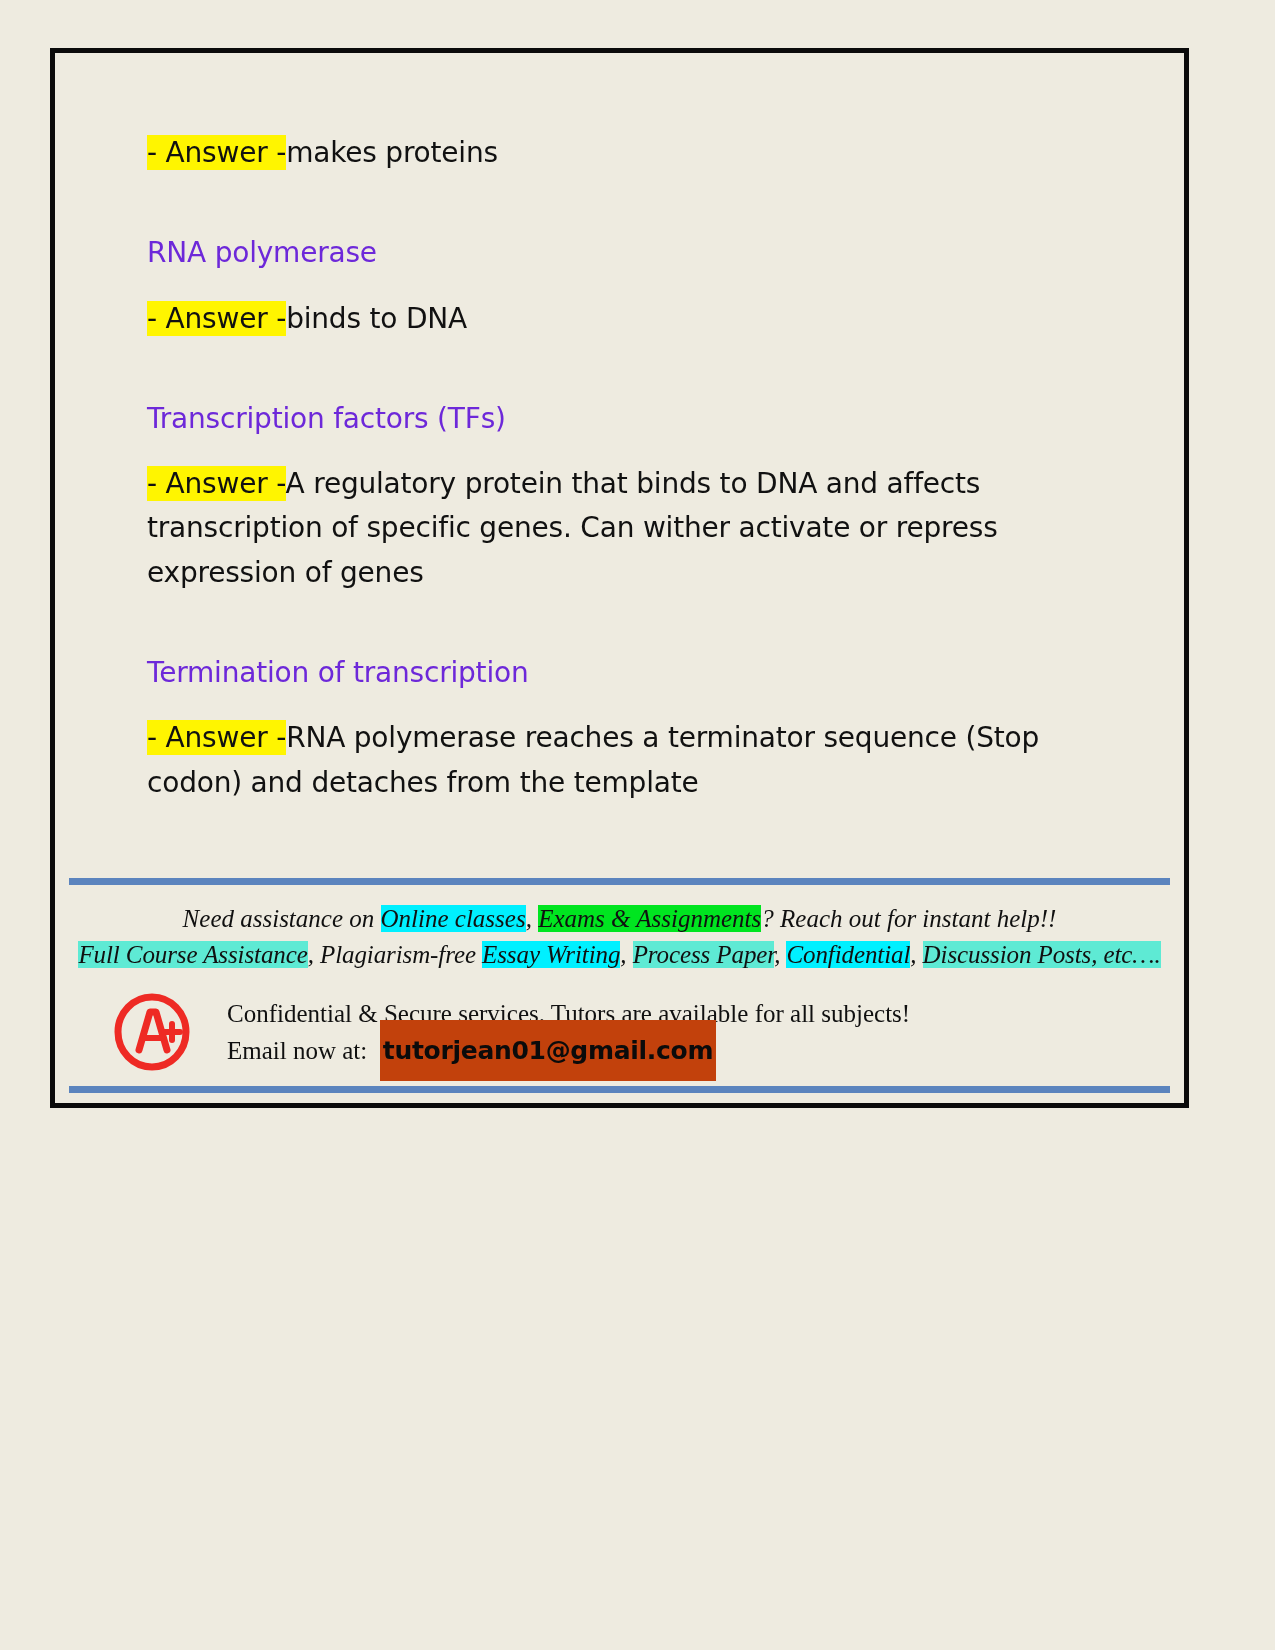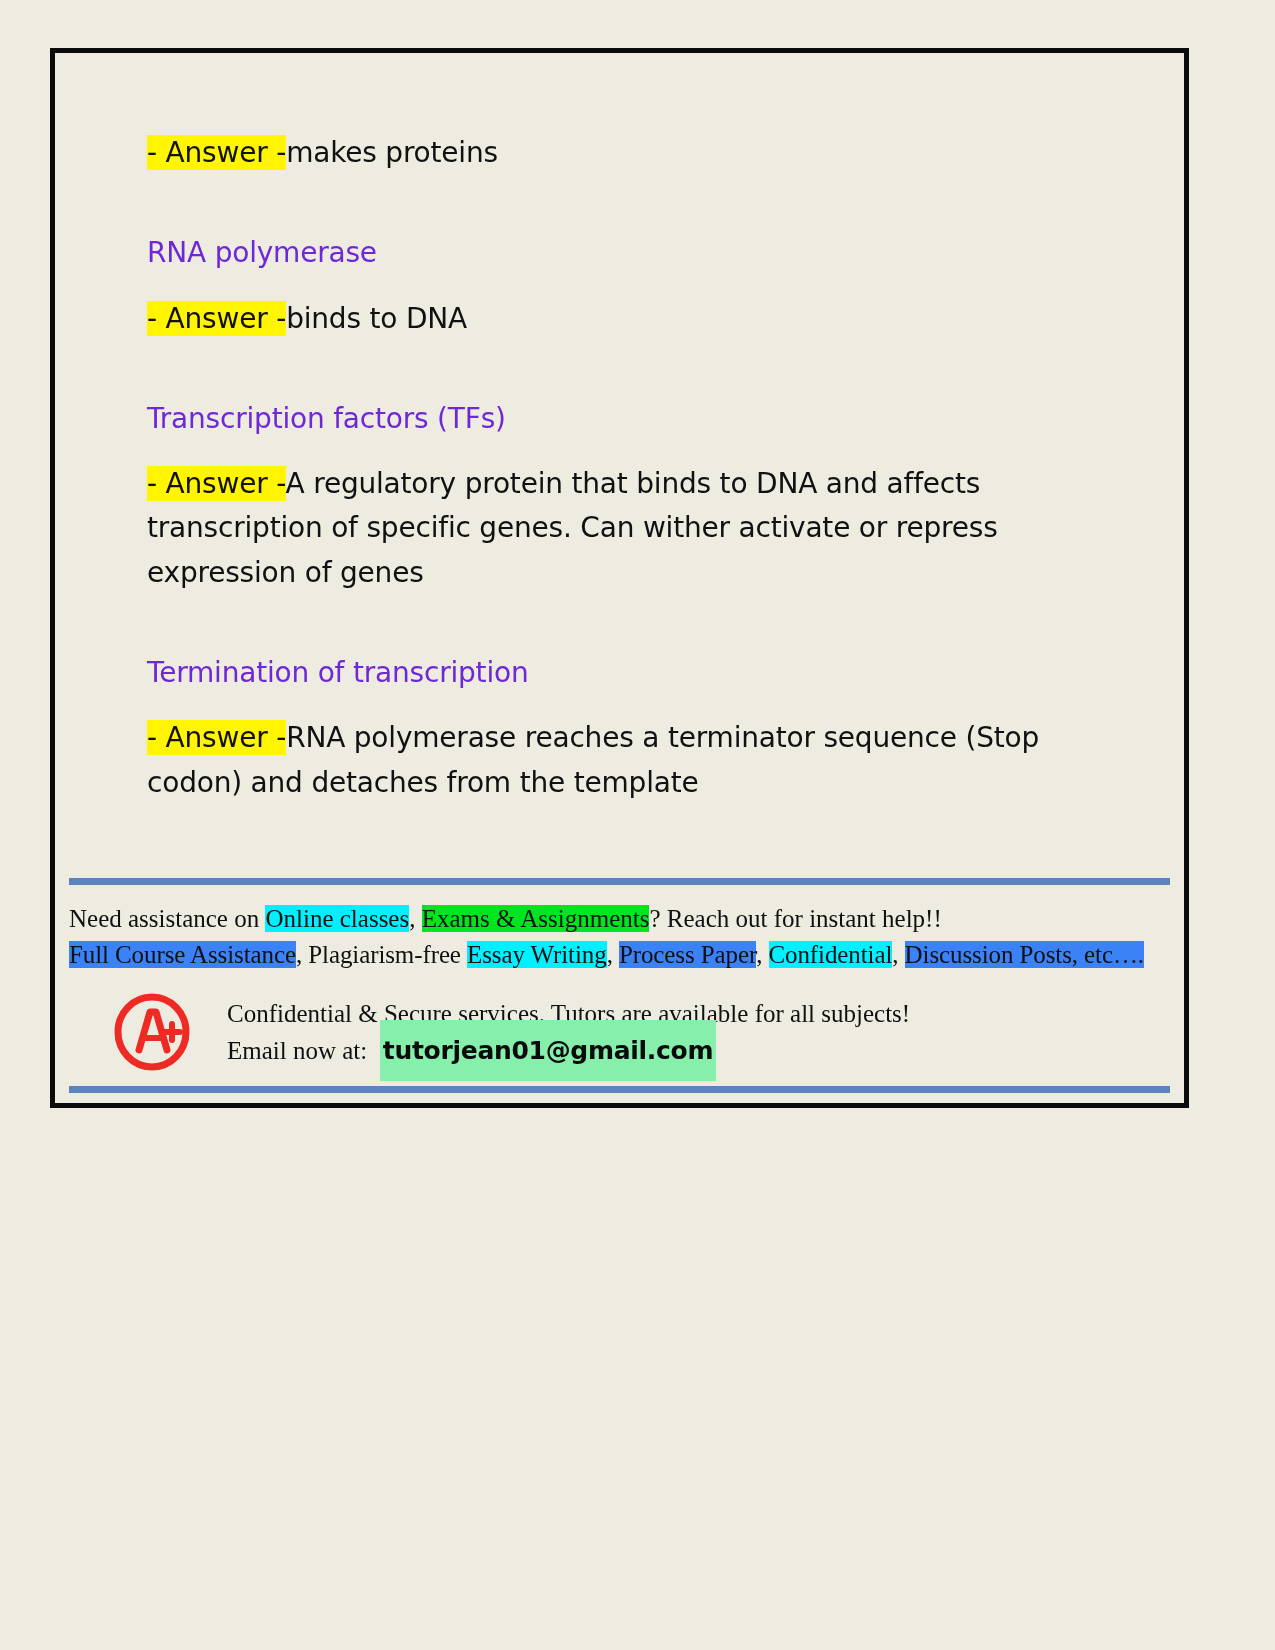--- a/index.html
+++ b/index.html
@@ -72,30 +72,32 @@
     background: #5B84BE;
     width: 100%;
   }
   .divider.top { margin-bottom: 16px; }
   .divider.bottom { margin-top: 12px; }
 
   .promo-line {
     font-family: "Liberation Serif", serif;
     font-size: 25px;
     color: #101010;
+    text-align: center;
     line-height: 1.42;
     white-space: nowrap;
+    font-style: italic;
   }
   .promo-line.second {
     letter-spacing: -0.1px;
   }
 
   .hl-cyan  { background: #00F0FF; }
   .hl-green { background: #00E520; }
-  .hl-yellow{ background: #3b82f6; }
+  .hl-yellow{ background: #5eead4; }
 
   .contact-row {
     display: flex;
     align-items: center;
     margin-top: 18px;
     padding-left: 8px;
   }
 
   .logo-wrap {
     width: 150px;
@@ -118,21 +120,21 @@
     line-height: 1.5;
     white-space: nowrap;
   }
 
   .email-label { font-family: "Liberation Serif", serif; margin-top: 46px; }
 
   .email-value {
     font-family: "DejaVu Sans", sans-serif;
     font-weight: bold;
     font-size: 25px;
-    background: #86efac;
+    background: #c2410c;
     color: #0b0b0b;
     padding: 16px 3px;
     letter-spacing: -0.3px;
   }
 </style>
 </head>
 <body>
 
 <div class="page">
 

